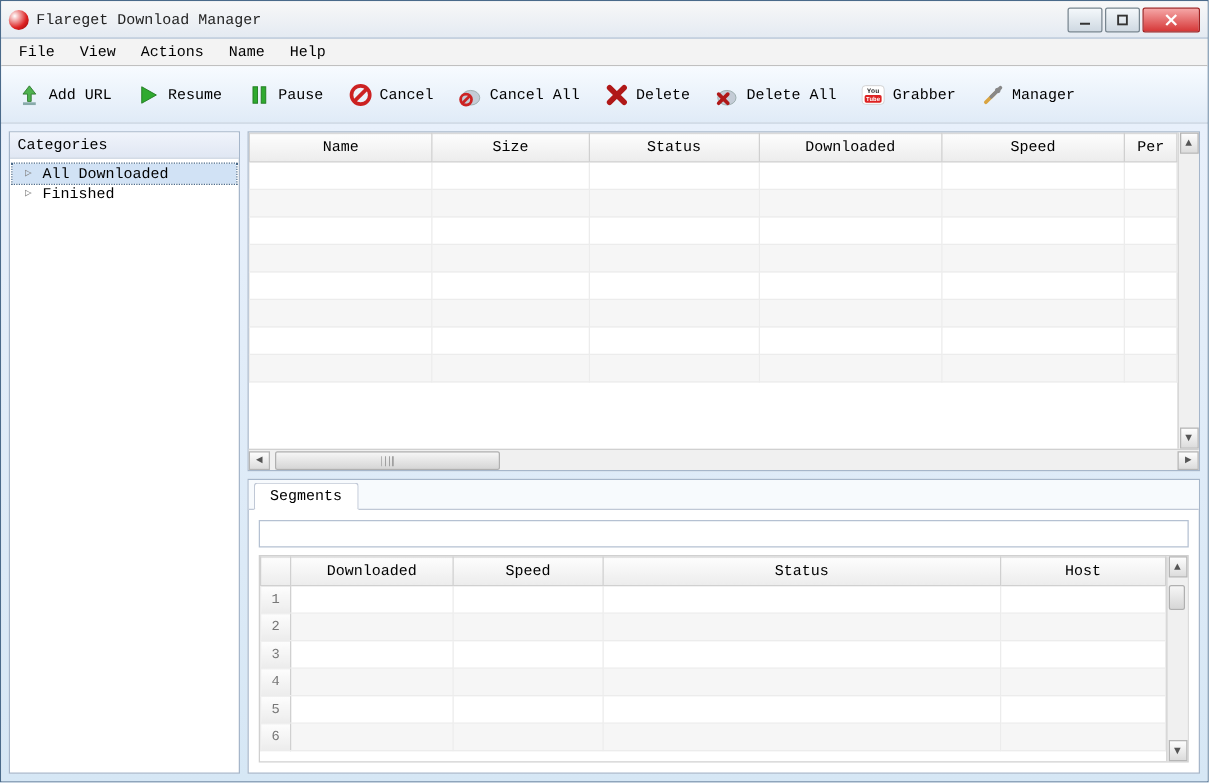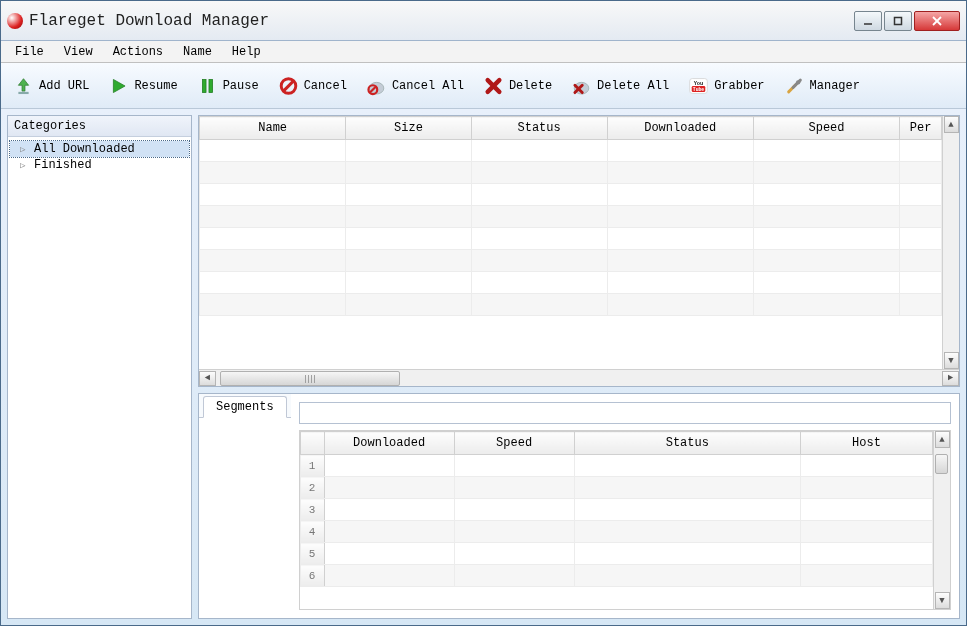--- a/index.html
+++ b/index.html
@@ -1,20 +1,20 @@
 <!DOCTYPE html>
 <html><head>
 <meta charset="utf-8">
 <style>
 * { box-sizing: border-box; margin: 0; padding: 0; font-family: "Courier New", monospace; }
 body { width: 967px; height: 626px; overflow: hidden; background: #d6e7f5; }
 
 
 .window { width: 967px; height: 626px; border: 1px solid #4a6a8a; background: #fff; display: flex; flex-direction: column; }
-.titlebar { height: 40px; background: linear-gradient(#f8f8f8,#e4eaf2); border-bottom: 1px solid #a0b4cc; display: flex; align-items: center; padding: 0 6px; font-family: Tahoma, sans-serif; font-size: 16px; }
+.titlebar { height: 30px; background: linear-gradient(#f8f8f8,#e4eaf2); border-bottom: 1px solid #a0b4cc; display: flex; align-items: center; padding: 0 6px; font-family: Tahoma, sans-serif; font-size: 12px; }
 .titlebar .app-icon { width: 16px; height: 16px; margin-right: 6px; border-radius: 50%; background: radial-gradient(circle at 30% 30%, #fff, #d22 60%, #800); }
 .titlebar .title { flex: 1; color: #222; }
 .win-btns { display: flex; gap: 2px; }
 .win-btn { width: 28px; height: 20px; border: 1px solid #77858f; background: linear-gradient(#f4f8fb,#cfd9e2); border-radius: 2px; display: flex; align-items: center; justify-content: center; }
 .win-btn.close { width: 46px; background: linear-gradient(#f5a6a6,#d63838); border-color: #a02020; color: #fff; }
 .win-btn svg { width: 10px; height: 10px; }
 
 
 .menubar { height: 22px; border-bottom: 1px solid #c0c0c0; display: flex; align-items: center; padding: 0 4px; font-family: Tahoma, sans-serif; font-size: 12px; background: #f3f3f3; }
 .menu-item { padding: 2px 10px; cursor: default; }
@@ -55,21 +55,21 @@
 .hscroll .thumb .grip { position: absolute; left: 50%; top: 3px; width: 10px; height: 8px; transform: translateX(-50%); background: repeating-linear-gradient(to right,#a0a0a0 0 1px, transparent 1px 3px); }
 
 
 .vscroll { width: 17px; background: #f0f0f0; border-left: 1px solid #d0d0d0; display: flex; flex-direction: column; }
 .vscroll .arrow { height: 17px; width: 15px; margin: 0 auto; background: linear-gradient(#fdfdfd,#dcdcdc); border: 1px solid #b5b5b5; display: flex; align-items: center; justify-content: center; font-size: 9px; color: #555; }
 .vscroll .vtrack { flex: 1; }
 
 .table-and-scroll { display: flex; flex: 1; min-height: 0; }
 
 
-.segments-panel { flex: 1; background: #fff; border: 1px solid #a6b6ca; display: flex; flex-direction: row; }
+.segments-panel { flex: 1; background: #fff; border: 1px solid #a6b6ca; display: flex; flex-direction: column; }
 .seg-tabs { height: 24px; display: flex; align-items: flex-end; padding: 2px 4px 0 4px; border-bottom: 1px solid #c0c8d6; background: #f7fafd; }
 .seg-tab { padding: 3px 12px; border: 1px solid #c0c8d6; border-bottom: 1px solid #fff; background: #fff; border-radius: 3px 3px 0 0; font-size: 12px; position: relative; top: 1px; }
 .seg-body { flex: 1; display: flex; flex-direction: column; padding: 8px; gap: 6px; }
 .seg-progress-box { height: 22px; border: 1px solid #b5c1d2; background: #fff; }
 
 .seg-table-wrap { flex: 1; border: 1px solid #d0d0d0; display: flex; }
 .seg-table-inner { flex: 1; overflow: hidden; }
 .seg-table th:first-child, .seg-table td:first-child { width: 24px; text-align: center; color: #777; background: linear-gradient(#fdfdfd,#ececec); border-right: 1px solid #d0d0d0; font-size: 11px; }
 
 </style>

